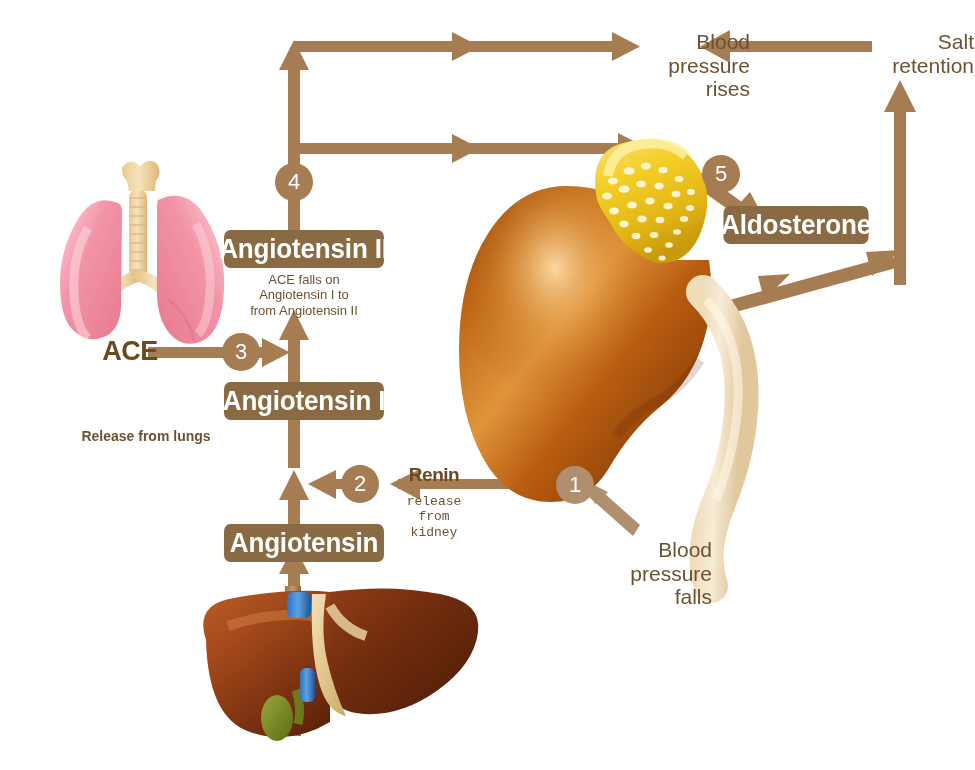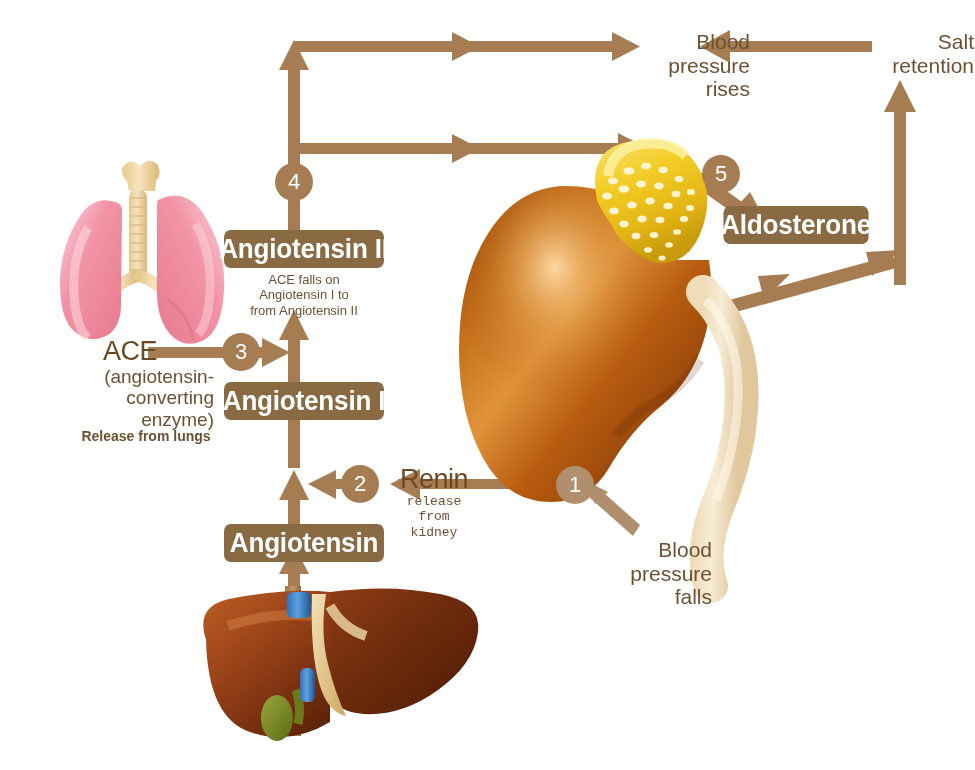--- a/index.html
+++ b/index.html
@@ -17,21 +17,21 @@
          transform:scaleX(0.93); transform-origin:center center;
          box-shadow:0 0 0 0 rgba(0,0,0,0); }
   .box span { display:block; white-space:nowrap; }
 
   .cap { position:absolute; text-align:center; color:#6e5132;
          font-size:13px; line-height:1.18; }
 
   .plain { position:absolute; text-align:right; color:#6e5132;
            font-size:21px; line-height:1.12; }
 
-  .acetitle { position:absolute; font-weight:normal; font-size:27px;
+  .acetitle { position:absolute; font-weight:bold; font-size:27px;
               color:#6b4a22; letter-spacing:-0.5px;
               font-family:"Liberation Sans Narrow","Liberation Sans", sans-serif; }
 
   .badge { position:absolute; width:38px; height:38px; border-radius:50%;
            background:#a67c52; color:#ffffff; font-size:22px;
            display:flex; align-items:center; justify-content:center;
            font-family:"Liberation Sans", sans-serif; }
   .badge.light { background:#b08f6e; }
 </style>
 </head>
@@ -266,30 +266,27 @@
   </div>
 
   <div class="box" style="left:218px; top:230px; width:172px; height:38px; font-size:28px;">
     <span>Angiotensin II</span>
   </div>
   <div class="cap" style="left:218px; top:272px; width:172px; white-space:pre-line;">ACE falls on
 Angiotensin I to
 from Angiotensin II</div>
 
   <div class="acetitle" style="left:100px; top:336px; width:60px; text-align:center;">ACE</div>
-  <div class="plain" style="left:78px; top:366px; width:136px; font-size:19px; white-space:pre-line;">(angiotensin-
-converting
-enzyme)</div>
   <div class="cap" style="left:72px; top:428px; width:148px; font-size:14px; font-weight:bold;">Release from lungs</div>
 
   <div class="box" style="left:218px; top:382px; width:172px; height:38px; font-size:28px;">
     <span>Angiotensin I</span>
   </div>
 
-  <div class="acetitle" style="left:388px; top:464px; width:92px; text-align:center; font-size:27px;">Renin</div>
+  <div class="acetitle" style="left:388px; top:464px; width:92px; text-align:center; font-size:19px;">Renin</div>
   <div class="cap" style="left:384px; top:494px; width:100px; white-space:pre-line;font-family:Liberation Mono, monospace;">release
 from
 kidney</div>
 
   <div class="box" style="left:218px; top:524px; width:172px; height:38px; font-size:28px;">
     <span>Angiotensin</span>
   </div>
 
   <div class="plain" style="left:592px; top:538px; width:120px; white-space:pre-line;">Blood
 pressure

